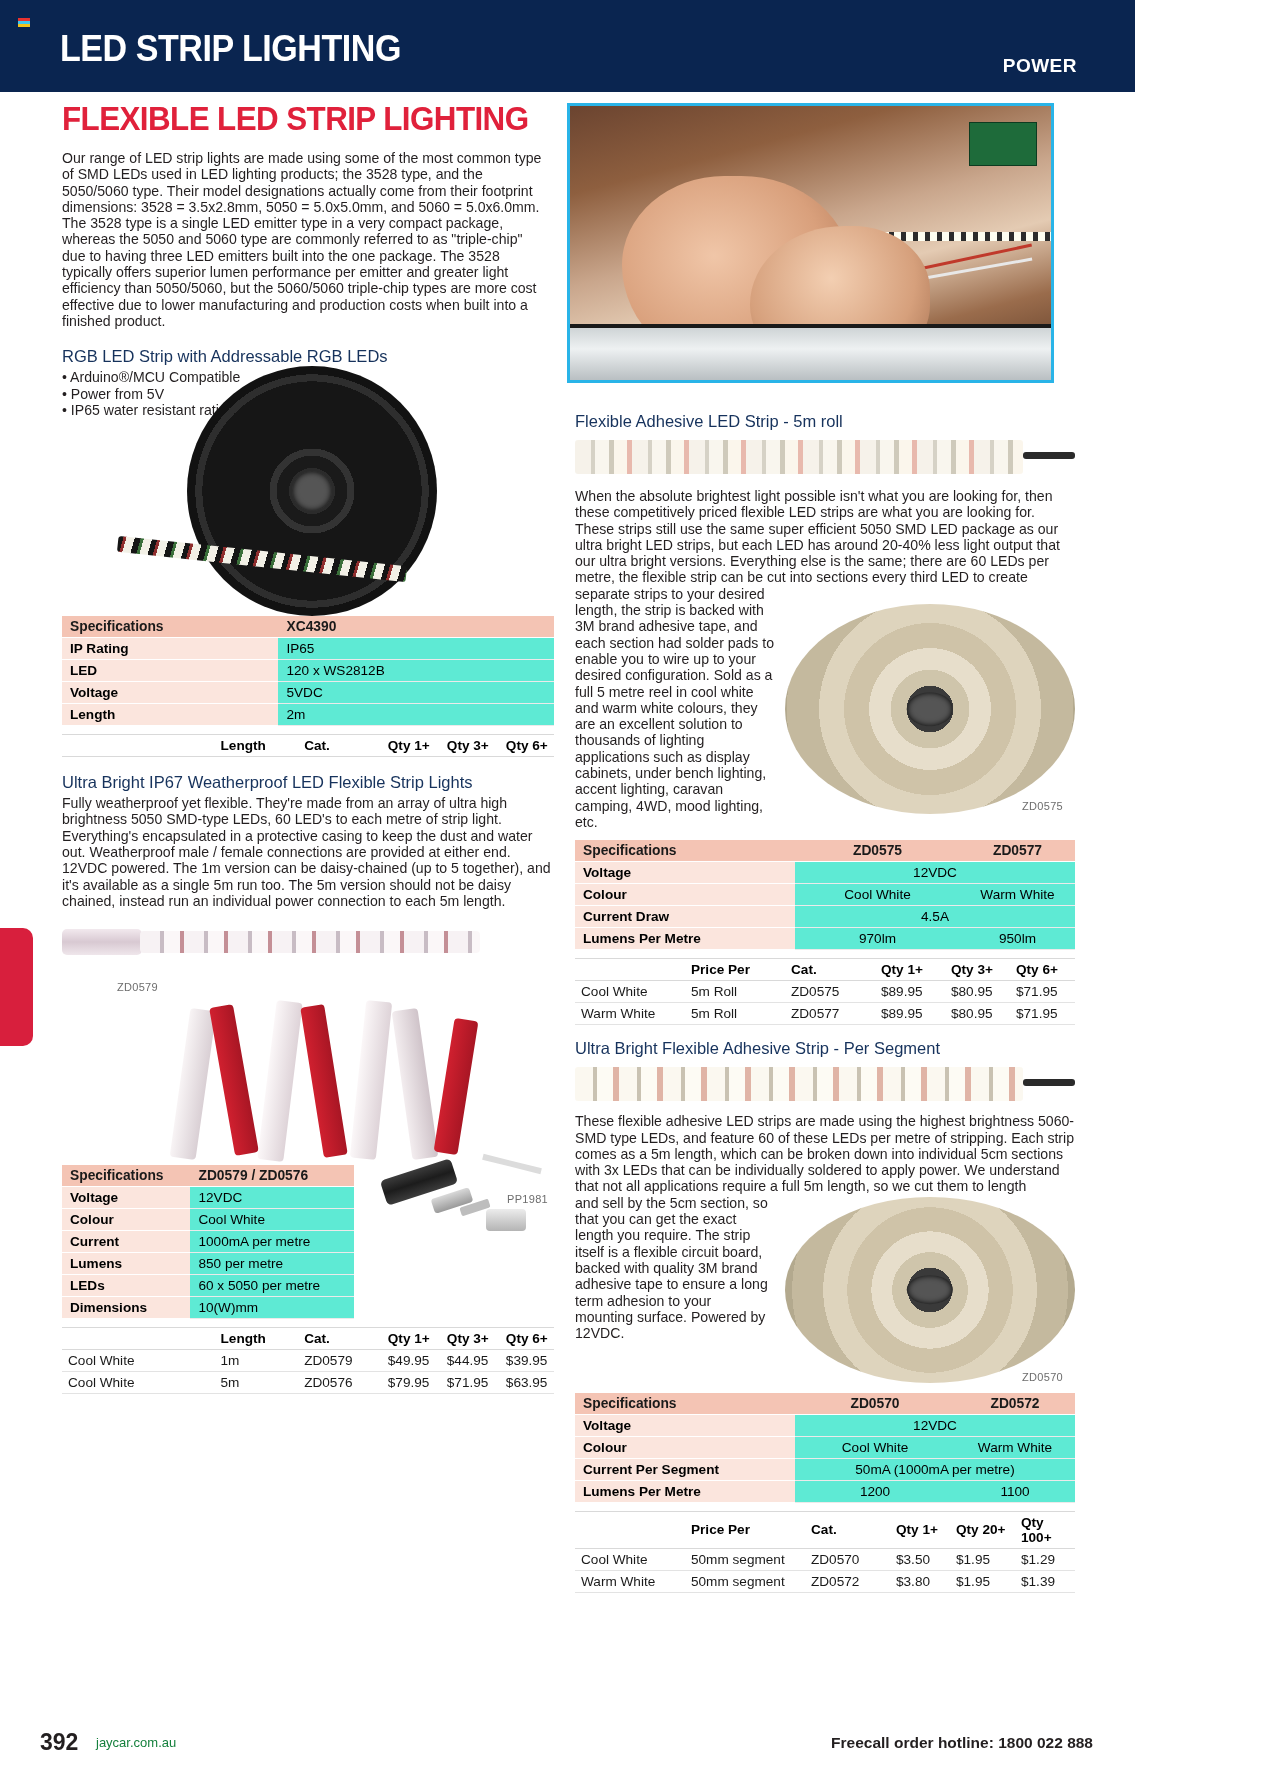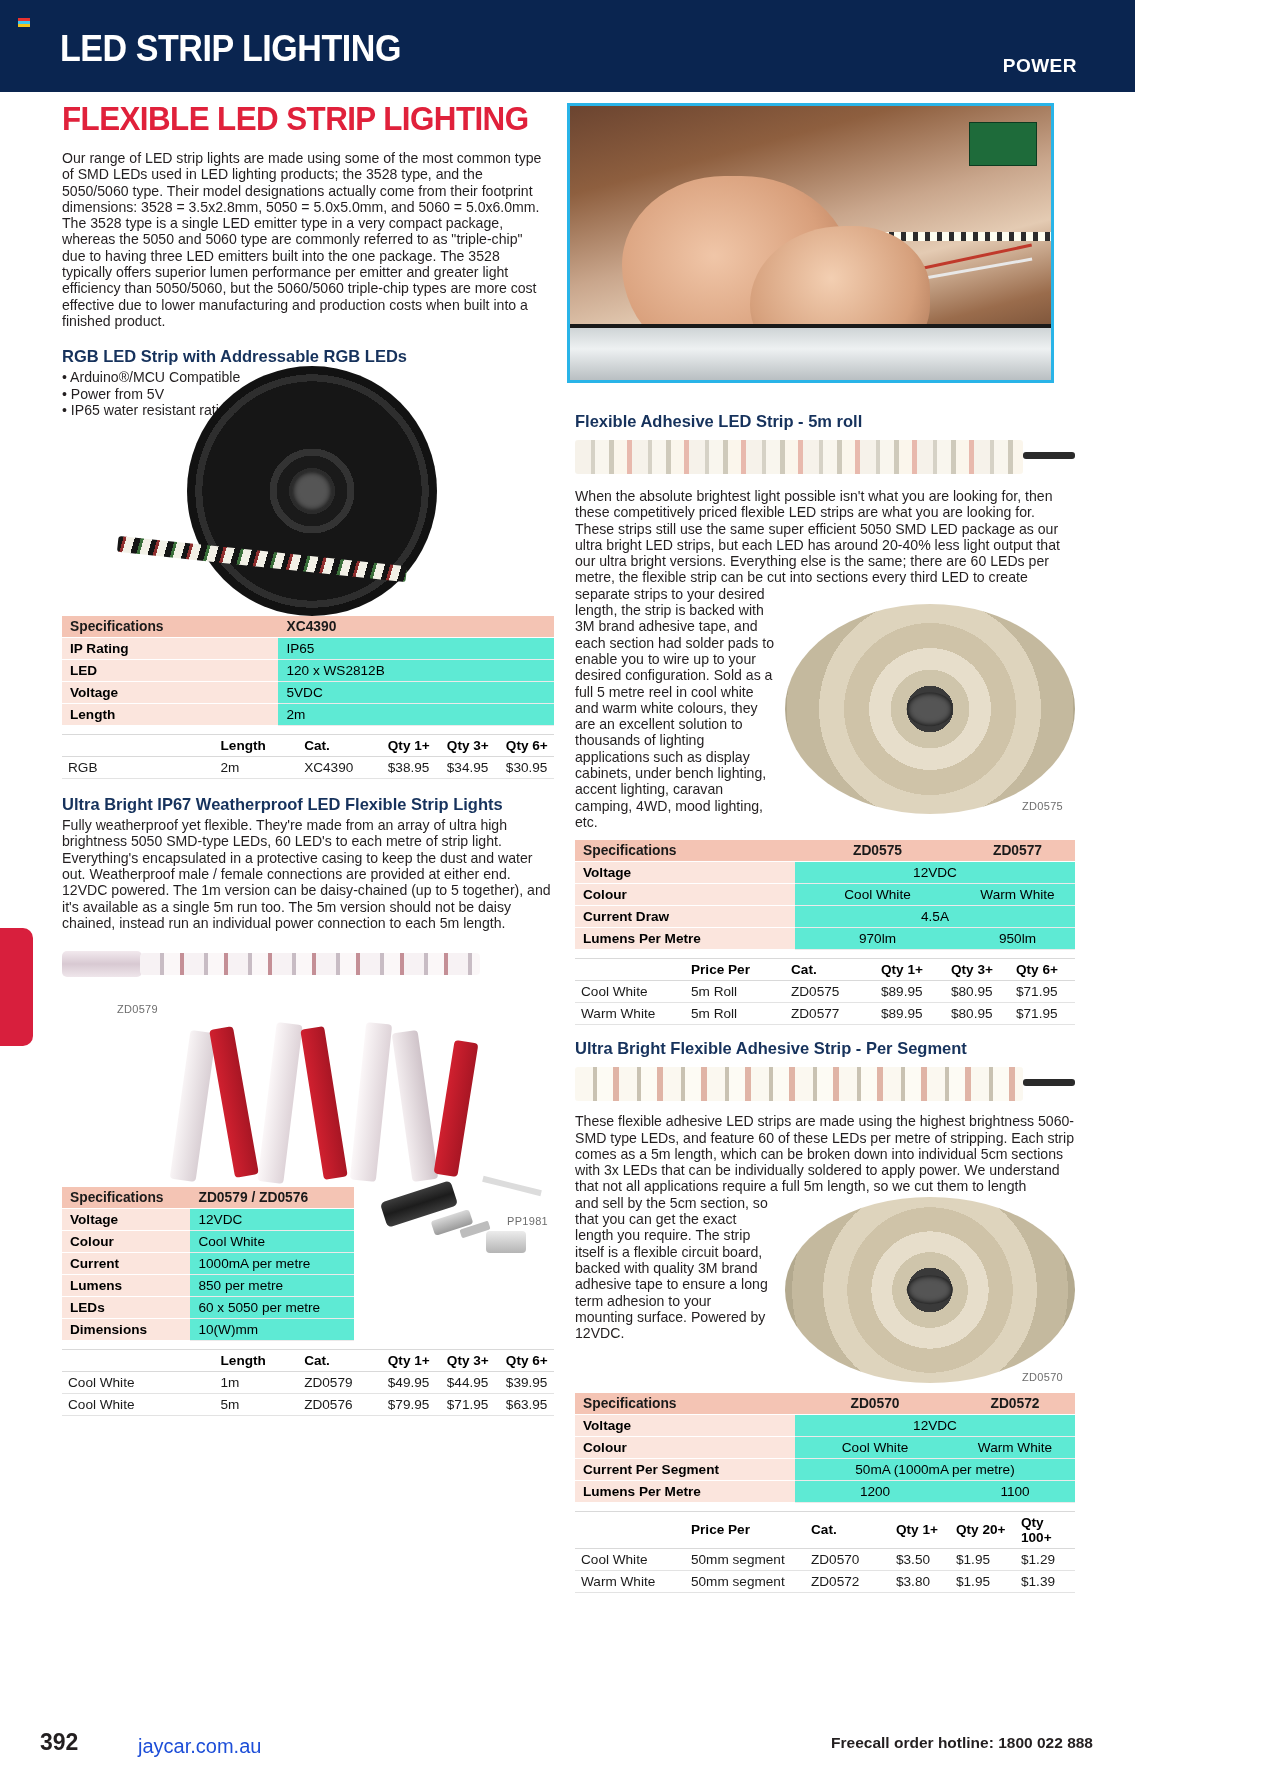--- a/index.html
+++ b/index.html
@@ -72,21 +72,21 @@
     font-size: 33px;
     font-weight: bold;
     letter-spacing: -0.6px;
     margin-bottom: 12px;
     transform: scaleX(0.95);
     transform-origin: left center;
   }
   .sec-title {
     color: #16325c;
     font-size: 16.5px;
-    font-weight: bold;
+    font-weight: normal;
     margin-bottom: 3px;
   }
   p.body, .body {
     font-size: 14.1px;
     line-height: 16.3px;
     color: #231f20;
   }
   .bullets { font-size: 14.1px; line-height: 16.3px; color: #231f20; }
 
   
@@ -198,21 +198,21 @@
   
   .footer-rule {
     position:absolute; left:30px; top:1718px; width:1075px; height:1px; background:#ffffff;
   }
   .footer-page {
     position:absolute; left:40px; top:1729px;
     font-size:23px; font-weight:bold; color:#231f20;
   }
   .footer-site {
     position:absolute; left:96px; top:1735px;
-    font-size:20px; color:#1d4ed8;margin-left:42px;
+    font-size:13px; color:#15803d;
   }
   .footer-hotline {
     position:absolute; right:42px; top:1734px;
     font-size:15.5px; font-weight:bold; color:#231f20;
   }
   .wrapimg-r { float:right; margin:0 0 4px 10px; }
   .clear { clear: both; }
 </style>
 </head>
 <body>
@@ -285,28 +285,20 @@
 
     <table class="price-tbl">
       <tbody>
           <tr>
         <th style="width:31%"></th>
         <th style="width:17%">Length</th>
         <th style="width:17%">Cat.</th>
         <th style="width:12%">Qty 1+</th>
         <th style="width:12%">Qty 3+</th>
         <th style="width:11%">Qty 6+</th>
-      </tr>
-      <tr>
-        <td>RGB</td>
-        <td>2m</td>
-        <td>XC4390</td>
-        <td>$38.95</td>
-        <td>$34.95</td>
-        <td>$30.95</td>
       </tr>
     </tbody>
       </table>
 
     <div style="height:16px;"></div>
     <div class="sec-title">Ultra Bright IP67 Weatherproof LED Flexible Strip Lights</div>
     <p class="body">Fully weatherproof yet flexible. They're made from an array of ultra high brightness 5050 SMD-type LEDs, 60 LED's to each metre of strip light. Everything's encapsulated in a protective casing to keep the dust and water out. Weatherproof male / female connections are provided at either end. 12VDC powered. The 1m version can be daisy-chained (up to 5 together), and it's available as a single 5m run too. The 5m version should not be daisy chained, instead run an individual power connection to each 5m length.</p>
 
     <div style="position:relative;height:256px;">
       <div style="position:absolute;left:0px;top:20px;width:80px;height:26px;

